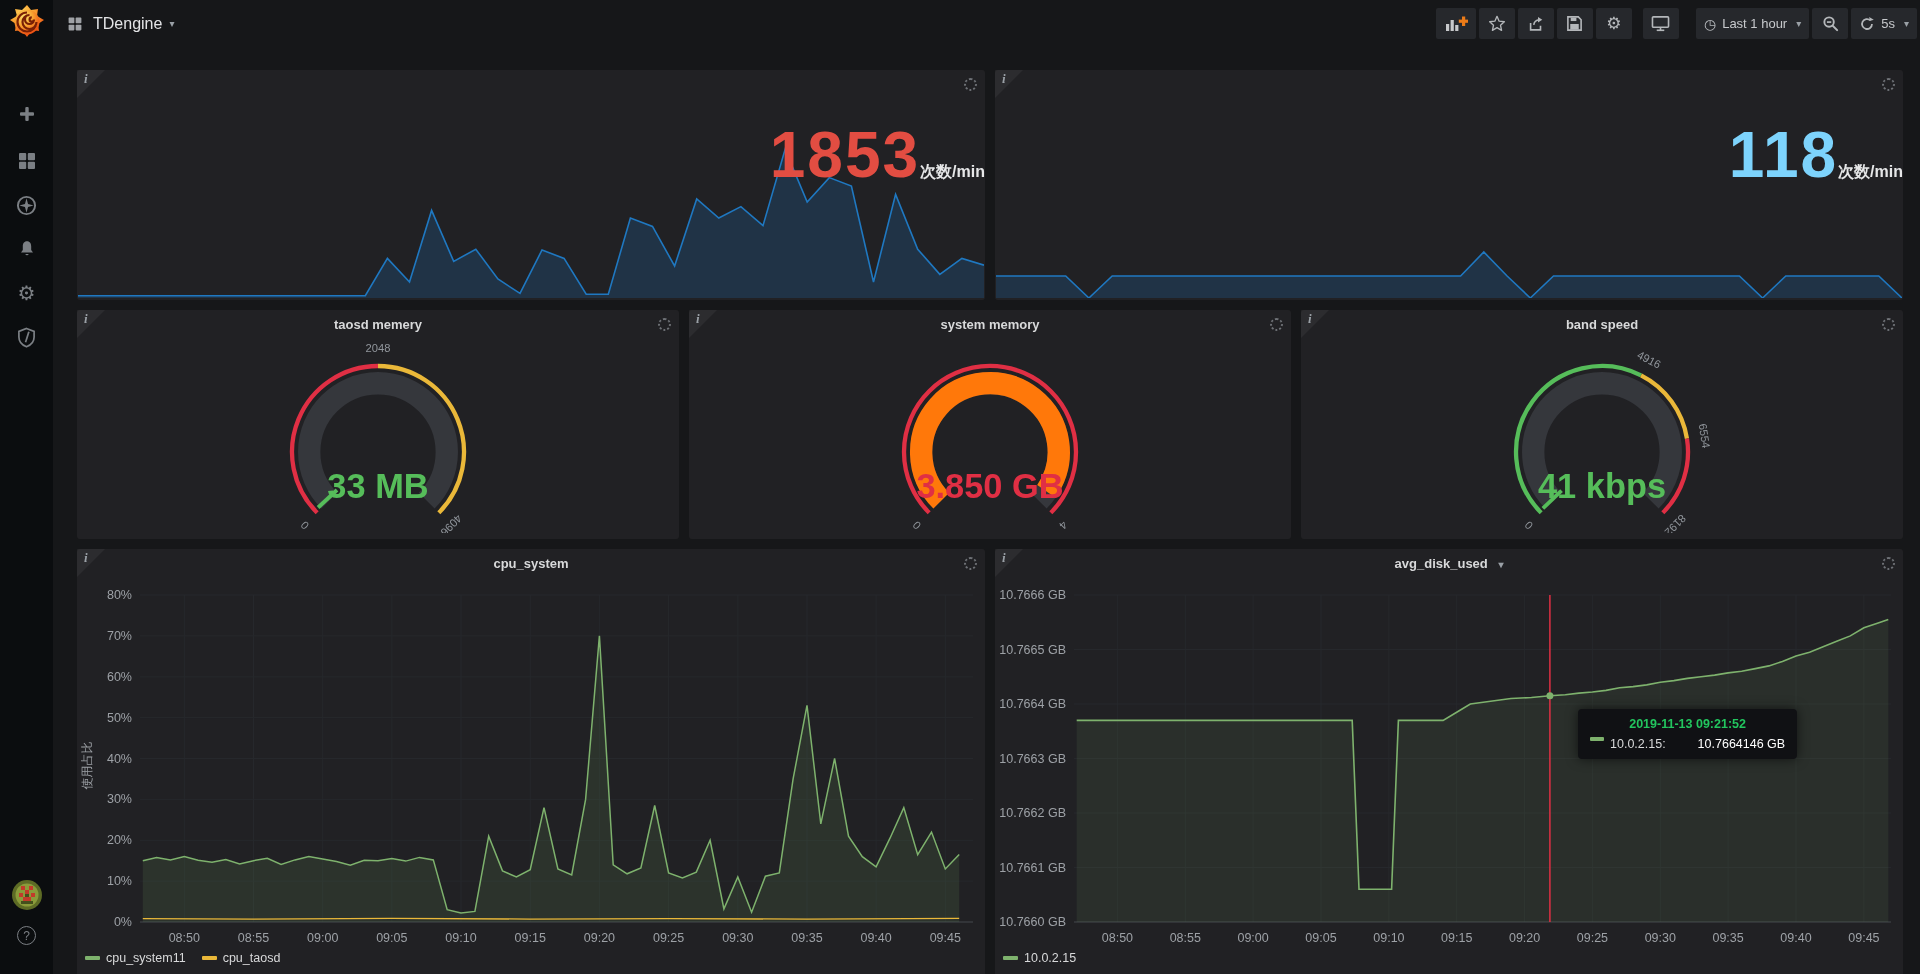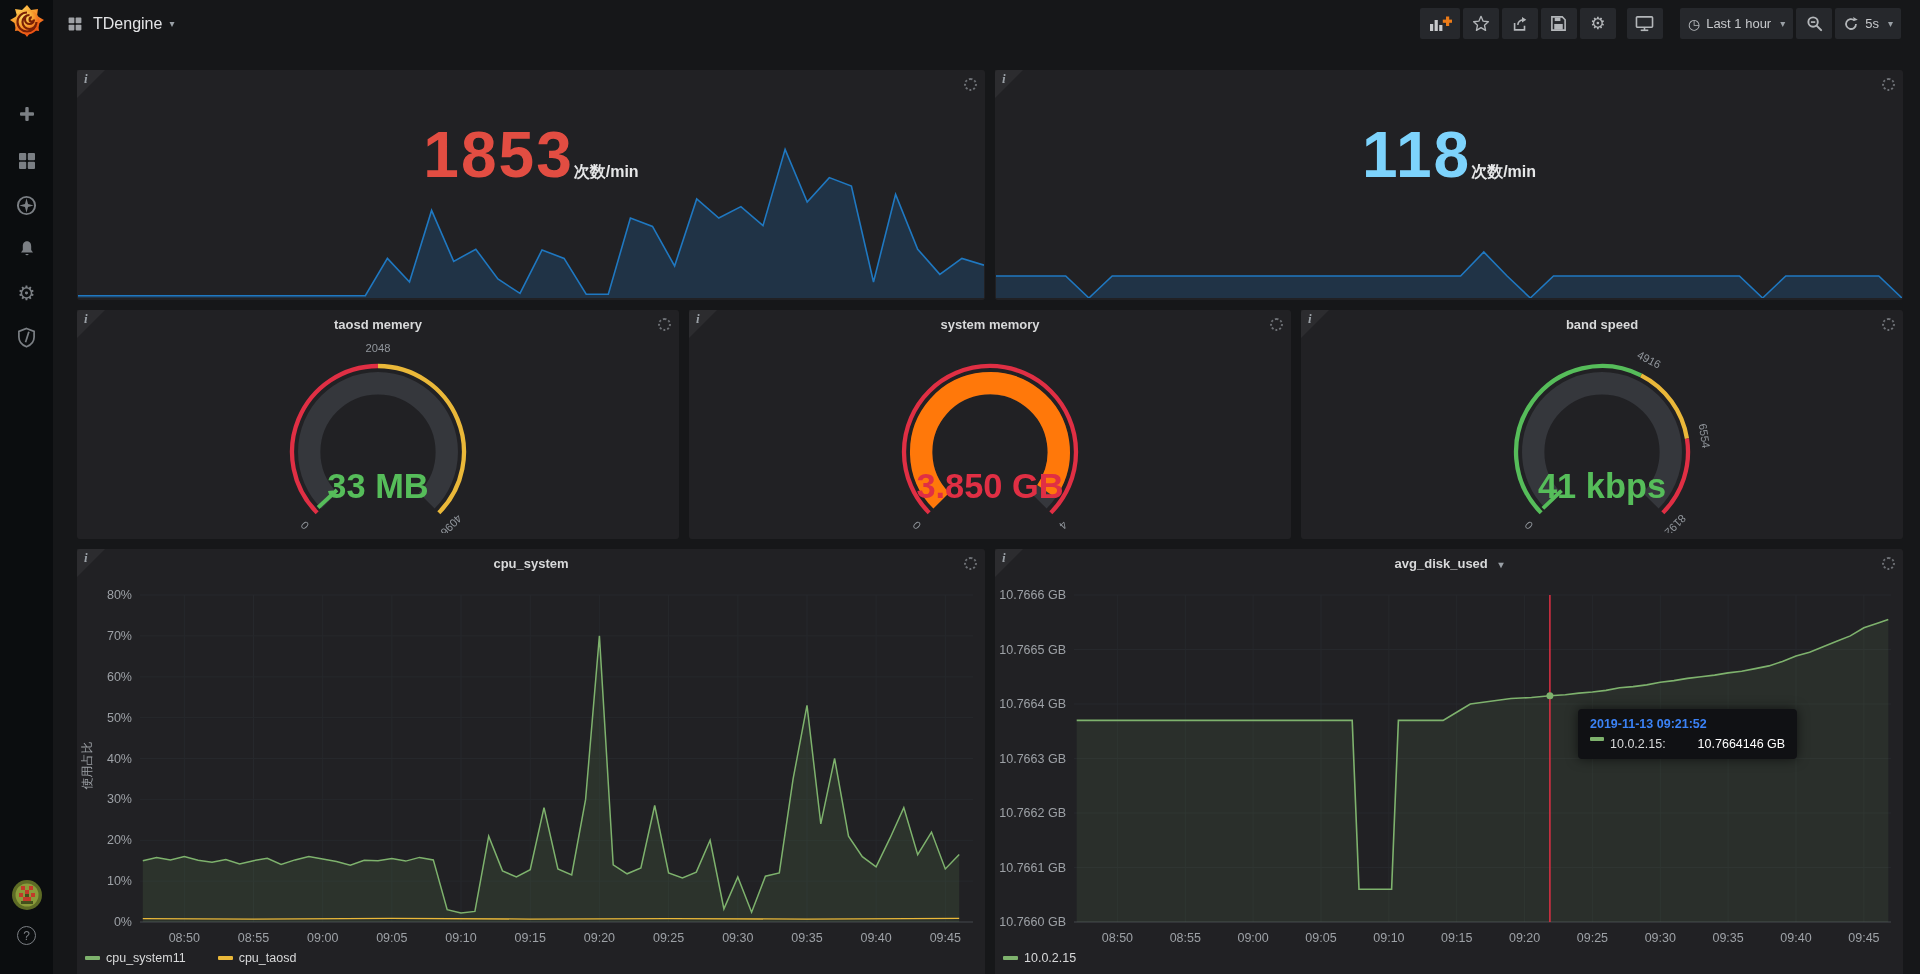--- a/index.html
+++ b/index.html
@@ -6,21 +6,21 @@
   html,body{width:1920px;height:974px;overflow:hidden;background:#161719;
     font-family:"Liberation Sans",sans-serif;color:#d8d9da;position:relative}
   svg{display:block}
   
   .sidebar{position:absolute;left:0;top:0;width:53px;height:974px;background:#0b0d0f;z-index:5}
   .logo{position:absolute;top:4px;left:9px;width:36px;height:38px;cursor:pointer}
   .si{position:absolute;left:0;width:53px;display:flex;justify-content:center;cursor:pointer}
   .help-circle{width:19px;height:19px;border:1.5px solid #7b7f84;border-radius:50%;
     font-size:12px;color:#7b7f84;display:flex;align-items:center;justify-content:center}
   
-  .navbar{position:absolute;left:53px;top:0;right:16px;height:47px;background:#161719;
+  .navbar{position:absolute;left:53px;top:0;right:0;height:47px;background:#161719;
     display:flex;align-items:center;z-index:4}
   .nav-left{display:flex;align-items:center;margin-left:14px;cursor:pointer}
   .nav-title{font-size:16px;color:#e3e4e6;margin-left:10px}
   .caret{color:#9aa0a6;font-size:10px;margin-left:7px}
   .nav-right{margin-left:auto;display:flex;align-items:center;margin-right:3px}
   .nbtn{height:31px;min-width:36px;background:#26282c;border-radius:2px;display:flex;
     align-items:center;justify-content:center;margin-left:3px;color:#b4b7ba;
     font-size:13px;cursor:pointer;padding:0 8px}
   .nbtn .lbl{margin:0 2px 0 6px;color:#c7c9cc}
   .accent{color:#eb7b18;font-weight:normal}
@@ -29,39 +29,39 @@
   .panel{position:absolute;background:#212124;border-radius:3px}
   .ptitle{position:absolute;top:7px;left:0;right:0;text-align:center;font-size:13px;
     font-weight:bold;color:#d8d9da;cursor:pointer;z-index:3}
   .corner{position:absolute;top:0;left:0;width:0;height:0;
     border-top:28px solid rgba(255,255,255,.05);border-right:28px solid transparent;z-index:2}
   .iicon{position:absolute;top:1px;left:7px;font-family:"Liberation Serif",serif;
     font-style:italic;font-weight:bold;font-size:13px;color:#9aa0a6;z-index:3;cursor:pointer}
   .spin{position:absolute;top:8px;right:8px;width:13px;height:13px;
     border:2px dotted #6e7176;border-radius:50%;z-index:3}
   
-  .bigstat{position:absolute;top:48px;left:0;right:0;text-align:center;white-space:nowrap;z-index:2}
+  .bigstat{position:absolute;top:48px;left:0;right:0;text-align:right;white-space:nowrap;z-index:2}
   .bignum{font-size:64px;font-weight:bold;letter-spacing:2px}
   .bigunit{font-size:16px;font-weight:bold;color:#e6e7e8}
   .sparkbox{position:absolute;left:1px;right:1px;bottom:2px;height:160px;z-index:1}
   
   .gaugebox{position:absolute;left:50%;top:30px;transform:translateX(-50%);
     width:258px;height:193px}
   
   .chartbody{position:absolute;left:0;top:0;right:0;bottom:0;cursor:crosshair}
   .ylab-vert{position:absolute;left:-26px;top:208px;width:72px;text-align:center;
     transform:rotate(-90deg);font-size:12px;color:#9da1a6;z-index:2}
-  .legend{position:absolute;left:8px;top:402px;display:flex;gap:32px;font-size:12.5px;
+  .legend{position:absolute;left:8px;top:402px;display:flex;gap:16px;font-size:12.5px;
     color:#d8d9da;z-index:2}
   .leg-item{display:flex;align-items:center;cursor:pointer}
   .dash{display:inline-block;width:15px;height:4px;border-radius:1px;margin-right:6px}
   .tooltip{position:absolute;left:583px;top:160px;background:#101114;border-radius:4px;
     padding:8px 12px;font-size:12.5px;box-shadow:0 0 12px rgba(0,0,0,.6);
     white-space:nowrap;z-index:4}
-  .tt-time{font-weight:bold;text-align:left;margin-bottom:6px;color:#3b82f6}
+  .tt-time{font-weight:bold;text-align:center;margin-bottom:6px;color:#22c55e}
   .tt-row{display:flex;align-items:flex-start;font-weight:normal;color:#d8d9da}
   .tt-row .dash{width:14px}
   .tt-val{margin-left:32px;color:#fff}
 </style>
 </head>
 <body>
 
 <aside class="sidebar">
   <div class="logo">
     <svg viewBox="0 0 36 36" width="36" height="36">

